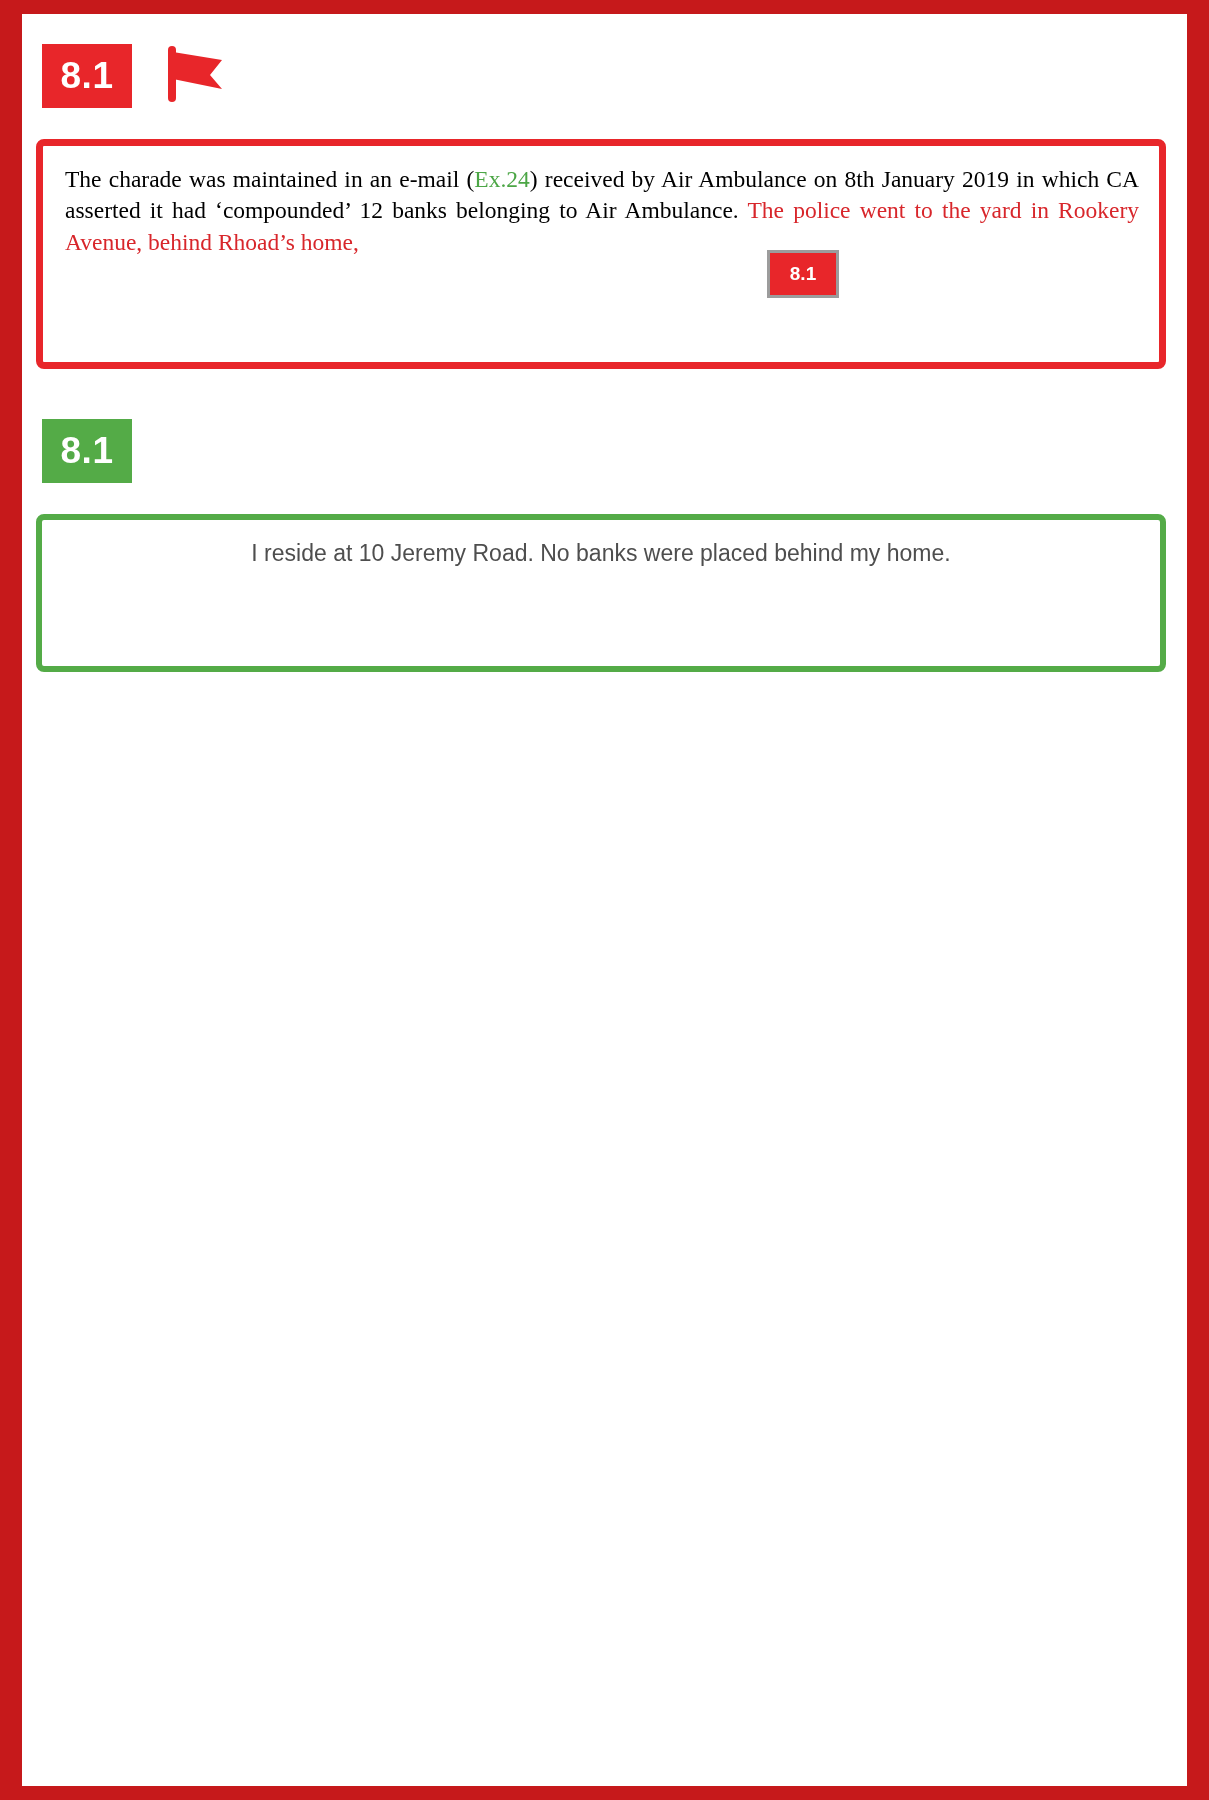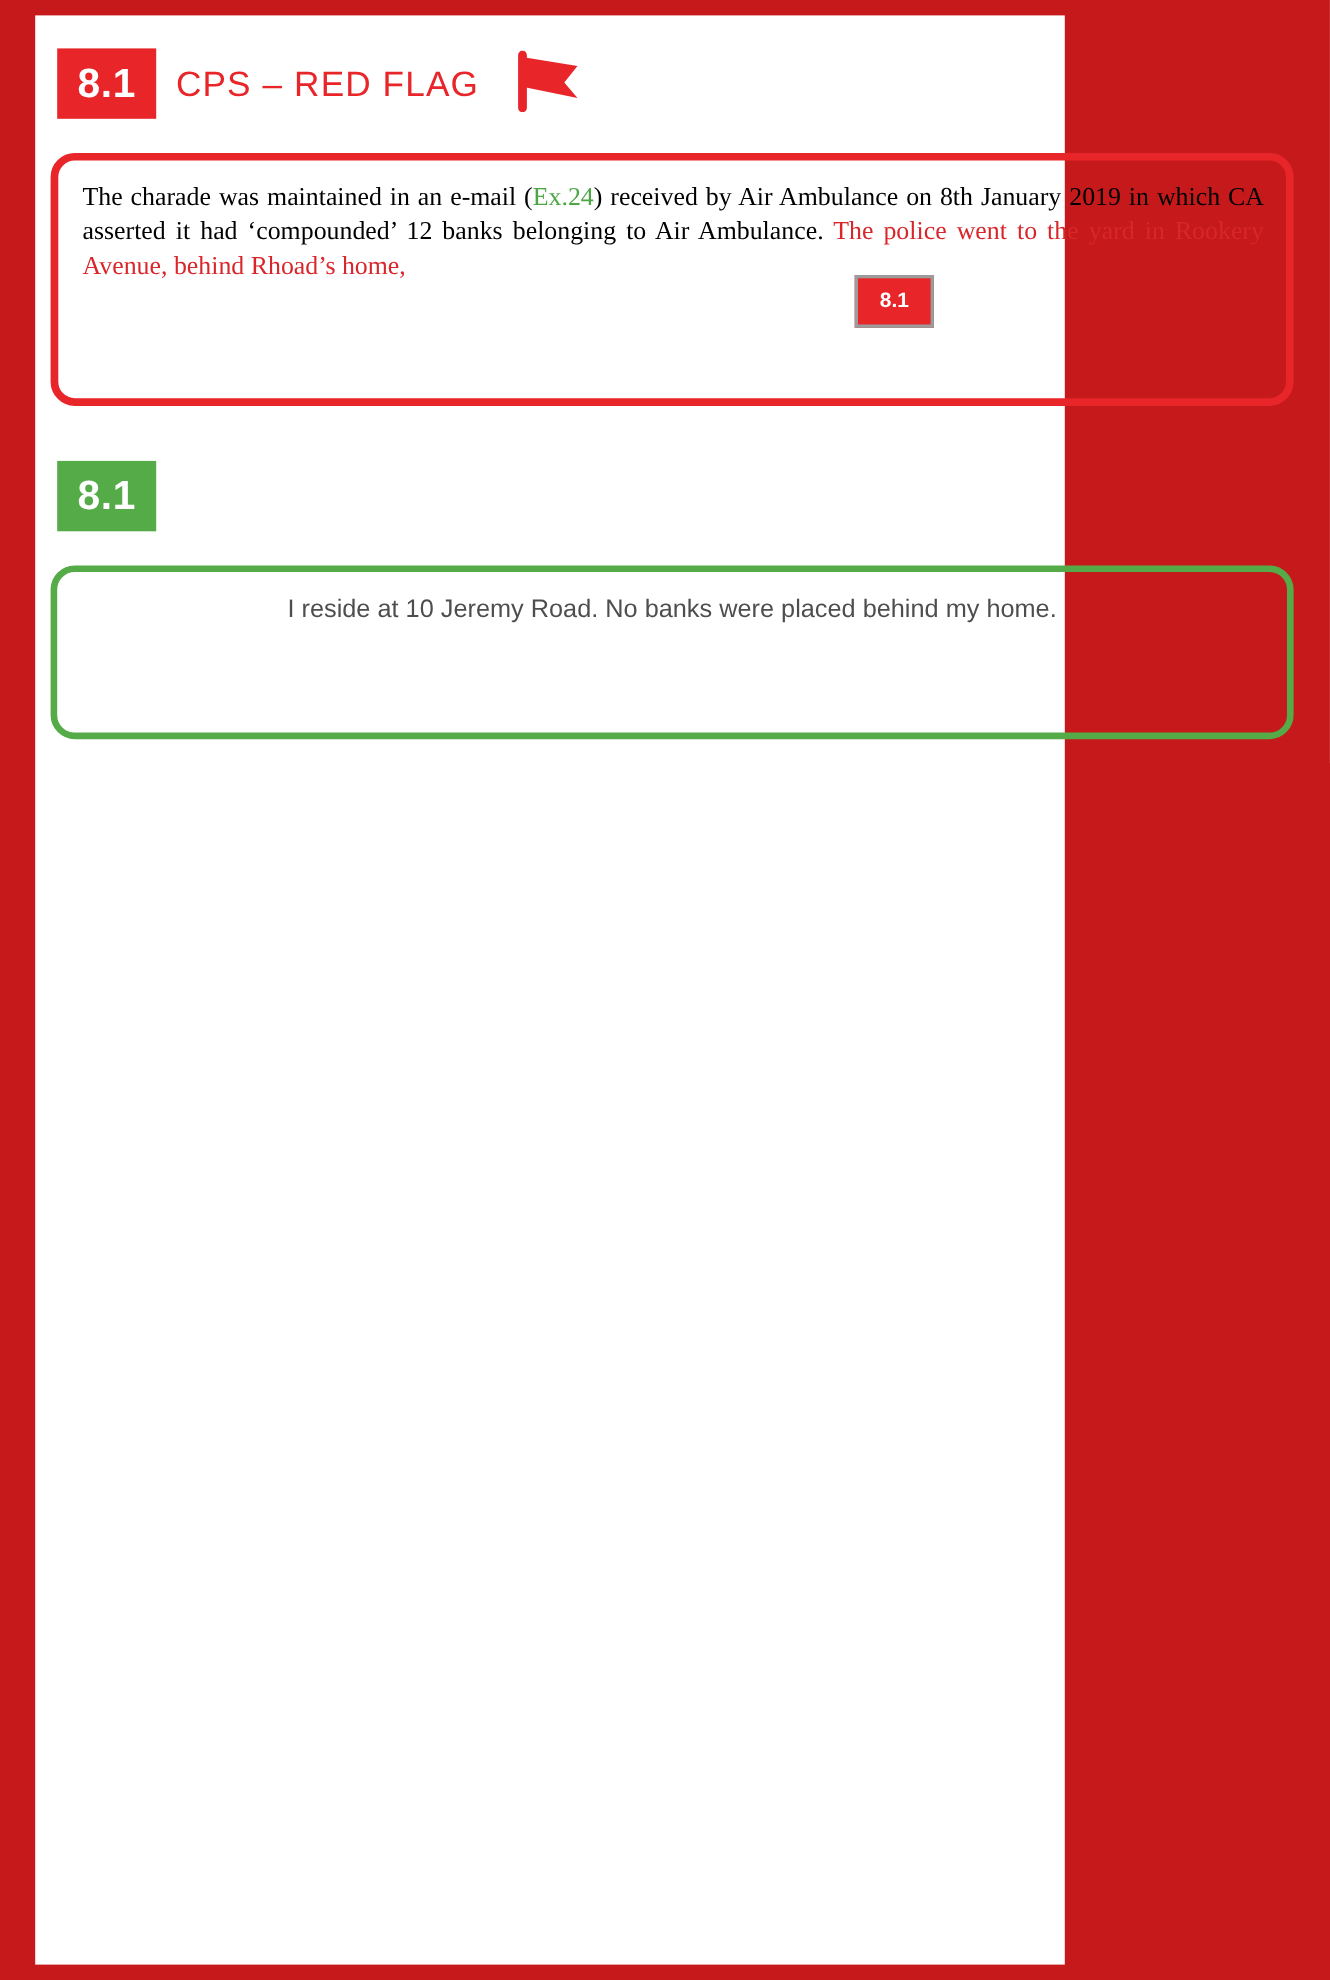--- a/index.html
+++ b/index.html
@@ -8,23 +8,23 @@
   }
   body {
     width: 1209px;
     height: 1800px;
     background: #c6191b;
     font-family: "Liberation Sans", sans-serif;
     overflow: hidden;
   }
   .page {
     position: absolute;
-    left: 32px;
+    left: 22px;
     top: 14px;
-    width: 936px;
+    width: 1165px;
     height: 1772px;
     background: #ffffff;
     box-sizing: border-box;
   }
 
   
   .section-head {
     display: flex;
     align-items: center;
     gap: 18px;
@@ -53,21 +53,21 @@
 
   .flag-icon {
     margin-left: 14px;
     display: inline-block;
     vertical-align: middle;
   }
 
   
   .content-box {
     box-sizing: border-box;
-    border-radius: 22px;
+    border-radius: 8px;
     position: relative;
   }
   .content-box.red {
     border: 7px solid #e8262a;
   }
   .content-box.green {
     border: 6px solid #54ab47;
   }
 
   .serif-body {
@@ -103,21 +103,20 @@
     box-sizing: border-box;
   }
 </style>
 </head>
 <body>
 
 <div class="page">
 
   <div class="section-head" style="position:absolute; left:20px; top:30px;">
     <div class="num-badge red">8.1</div>
-    <div class="head-title red">CPS – RED FLAG</div>
     <span class="flag-icon">
       <svg width="62" height="56" viewBox="0 0 62 56">
         <path d="M8,4 L8,52" stroke="#e8262a" stroke-width="8" stroke-linecap="round"></path>
         <path d="M9,6 L58,14 L46,29 L58,43 L9,33 Z" fill="#e8262a"></path>
       </svg>
     </span>
   </div>
 
   <div class="content-box red" style="position:absolute; left:14px; top:125px; width:1130px; height:110px; height:auto; min-height:230px;">
     <p class="serif-body" style="margin:18px 20px 0 22px;">

